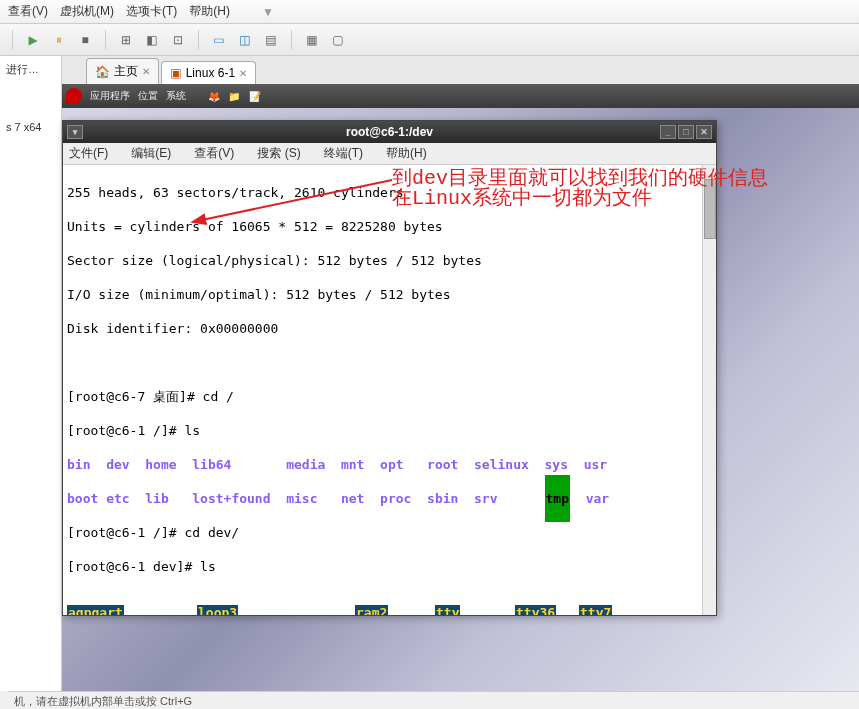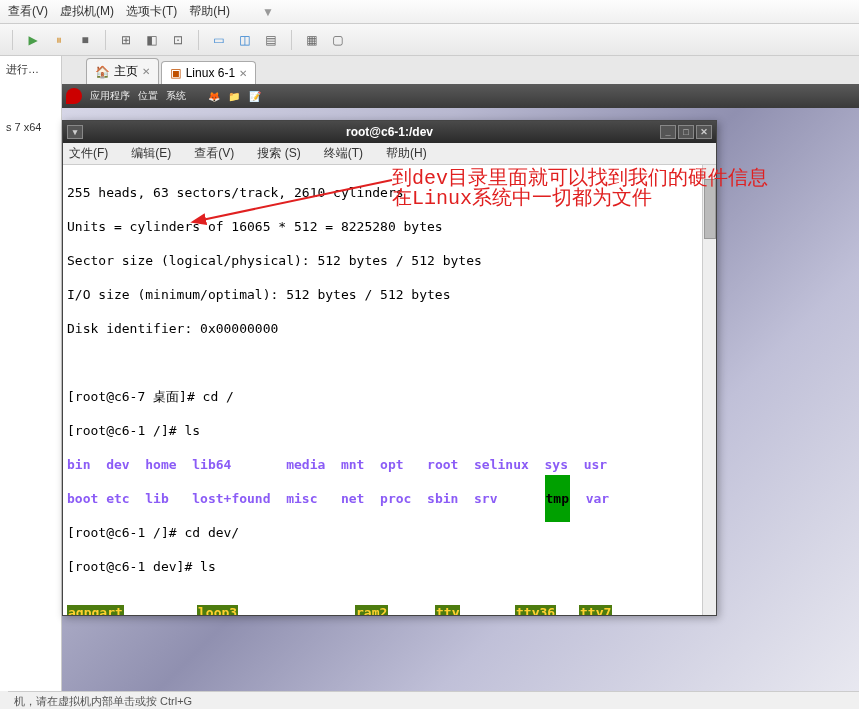--- a/index.html
+++ b/index.html
@@ -36,21 +36,21 @@
 .term-title-icons-r { position: absolute; right: 4px; display: flex; gap: 2px; }
 .tbtn { width: 16px; height: 14px; border: 1px solid #888; background: #555; color: #ccc; font-size: 9px; display: flex; align-items: center; justify-content: center; }
 .term-menu { background: #eee; height: 22px; display: flex; align-items: center; padding: 0 6px; gap: 23px; font-size: 12px; color: #333; border-bottom: 1px solid #ccc; }
 .term-body { background: #fff; color: #000; font-family: "Consolas", monospace; font-size: 13px; line-height: 17px; padding: 2px 4px; position: relative; height: 450px; overflow: hidden; }
 .term-body .scrollbar { position: absolute; right: 0; top: 0; width: 14px; height: 100%; background: #eee; border-left: 1px solid #ccc; }
 .term-body .scrollbar .thumb { position: absolute; top: 14px; width: 12px; left: 1px; height: 60px; background: #bbb; border: 1px solid #999; }
 
 .pre { white-space: pre; }
 .ln { display: block; }
 .blue { color: #8b5cf6; font-weight: bold; }
-.hl { background: #4d7c0f; color: #ffd030; font-weight: bold; padding: 0 1px; }
+.hl { background: #0c4a6e; color: #ffd030; font-weight: bold; padding: 0 1px; }
 .hlg { background: #00a000; color: #000; font-weight: bold; padding: 16px 1px; }
 
 .annot { position: absolute; color: #e02020; font-family: Liberation Mono, monospace; font-size: 20px; pointer-events: none; z-index: 5; }
 .arrow { position: absolute; pointer-events: none; z-index: 4; }
 
 .status { position: absolute; bottom: 0; left: 8px; right: 0; height: 18px; background: #f0f0f0; border-top: 1px solid #ccc; font-size: 11px; color: #555; padding: 2px 6px; }
 
 .col { display: inline-block; }
 .c1 { width: 130px; }
 .c2 { width: 158px; }

